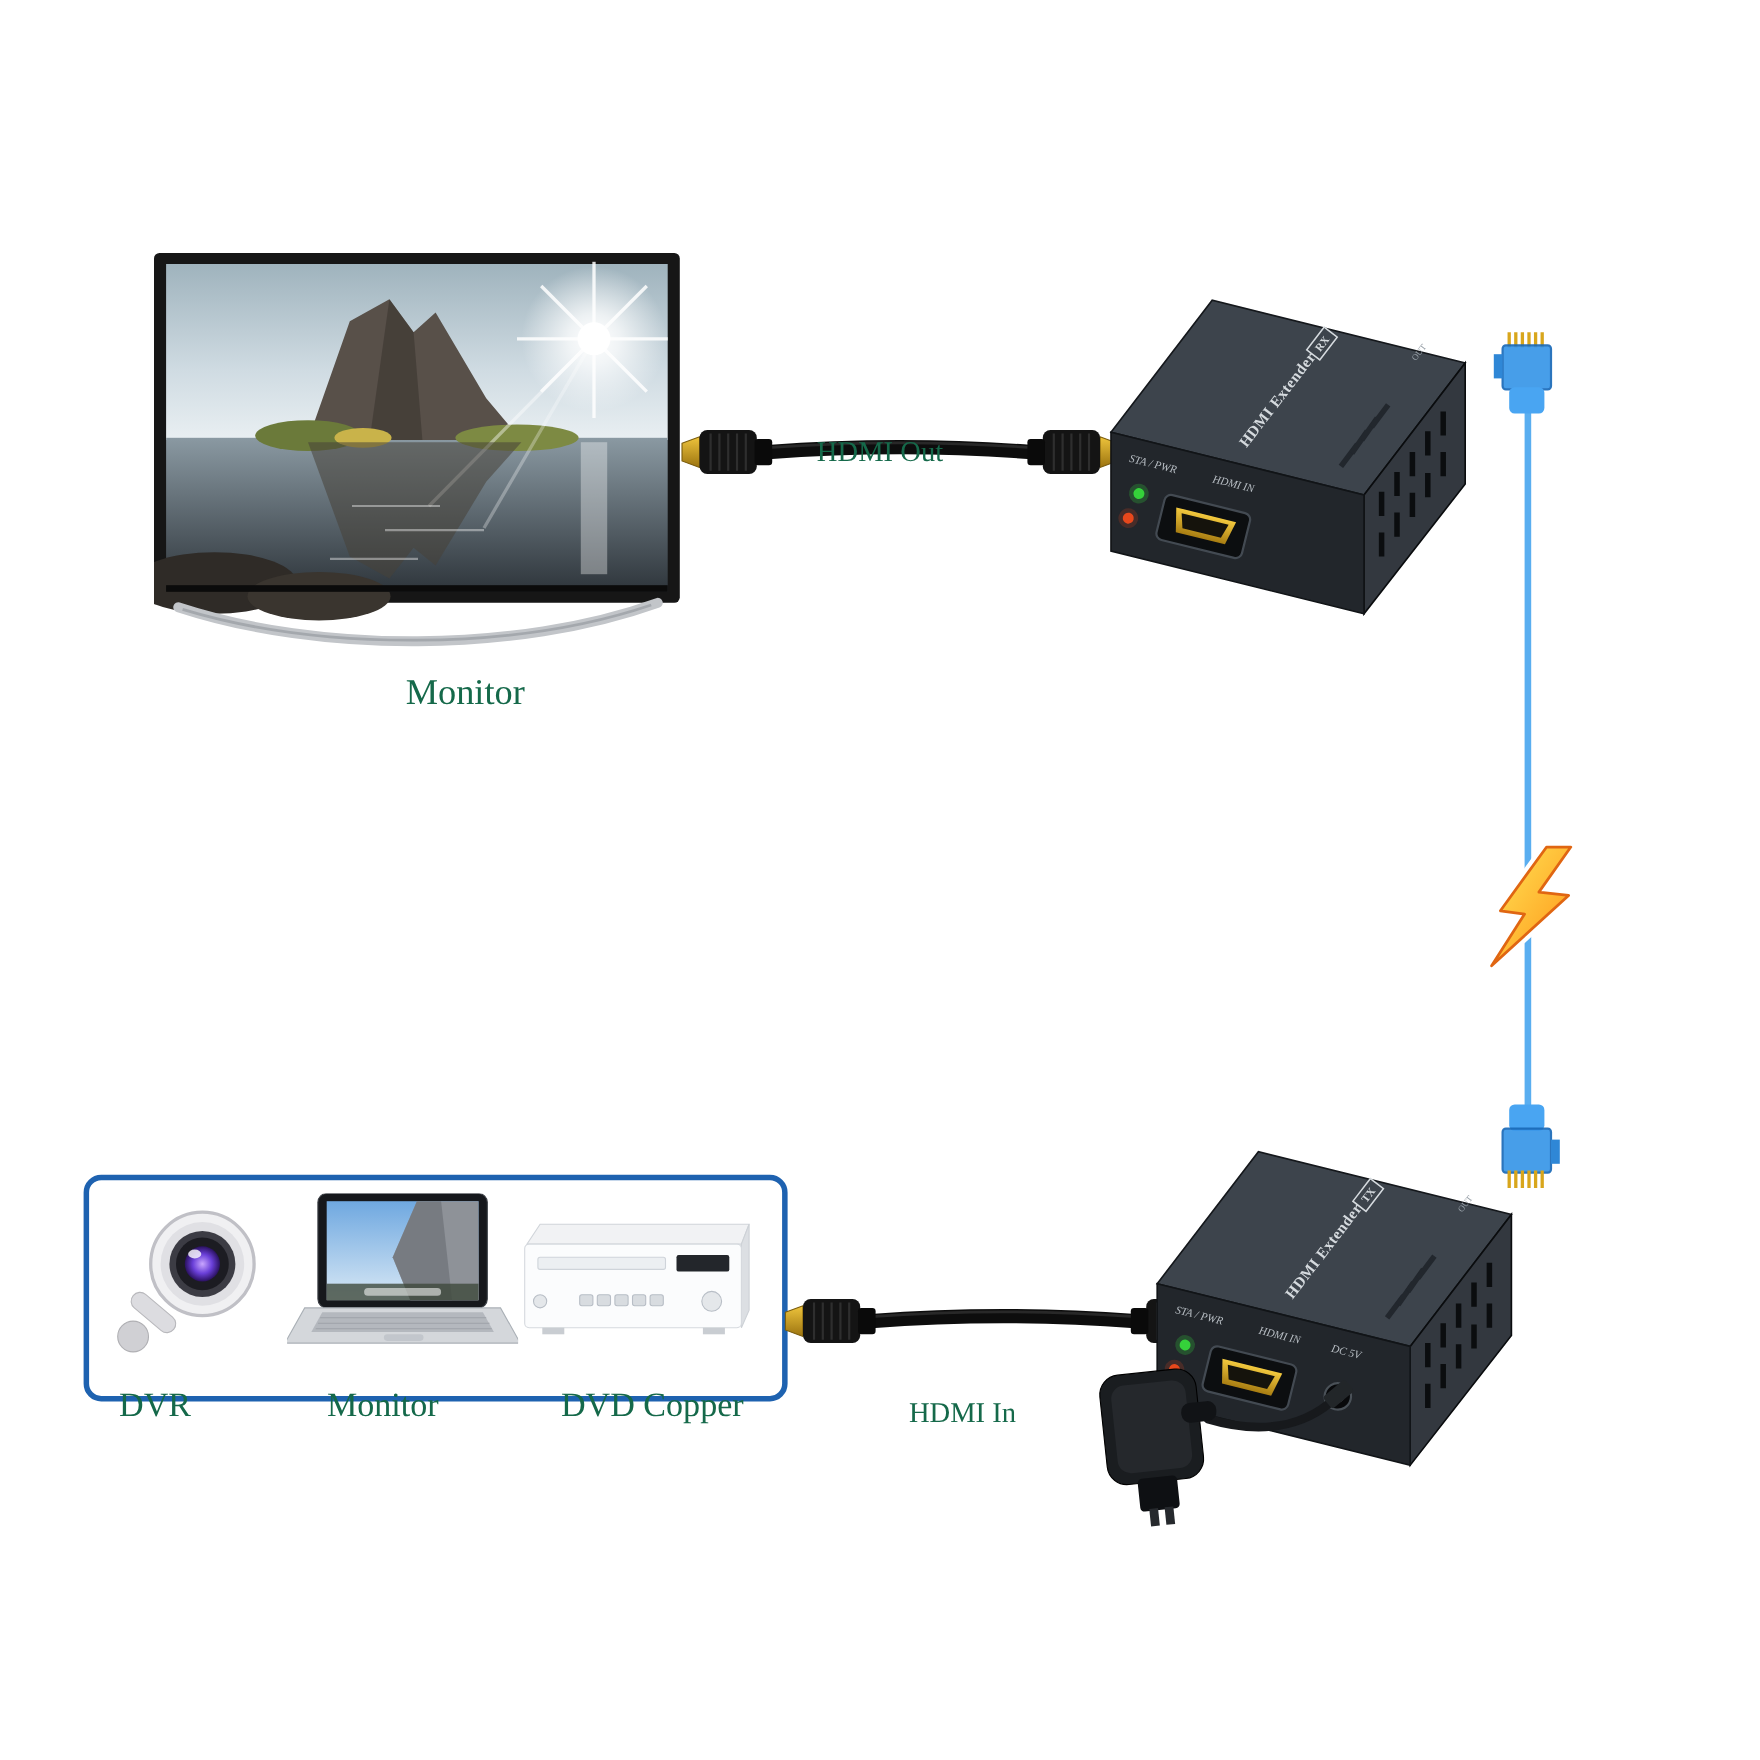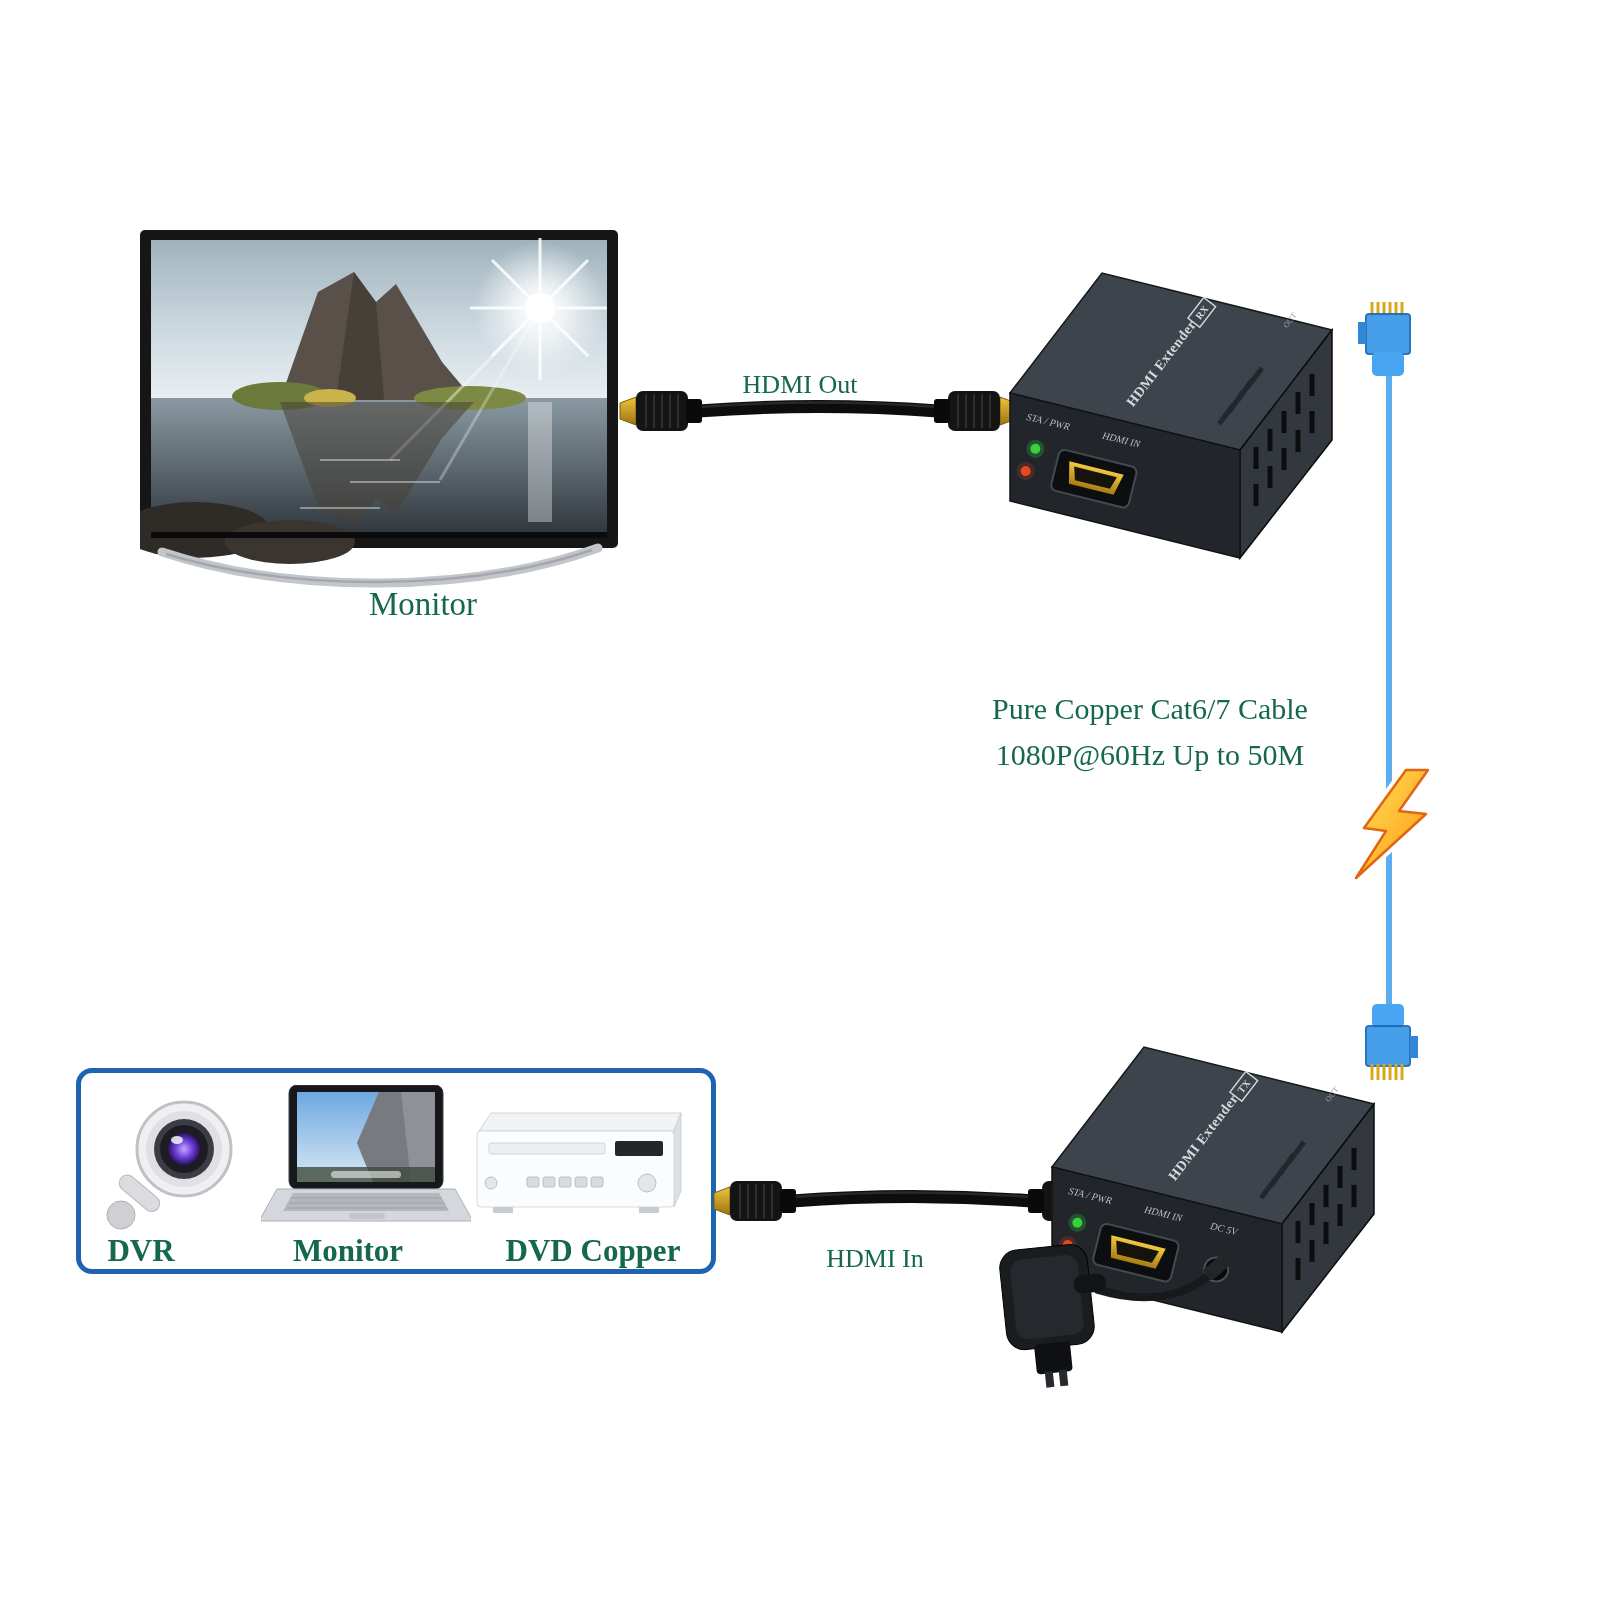--- a/index.html
+++ b/index.html
@@ -1,22 +1,22 @@
 <!DOCTYPE html>
 <html><head>
 <meta charset="utf-8">
 <style>
   html,body{margin:0;padding:0;background:#fff;}
   .canvas{position:relative;width:1600px;height:1600px;background:#ffffff;overflow:hidden;
           font-family:"Liberation Serif", serif;}
   .abs{position:absolute;}
-  .lbl{position:absolute;color:#15694a;text-align:center;line-height:1.15;}
+  .lbl{position:absolute;color:#15694a;text-align:center;line-height:1.15;margin-top:26px;}
   .lbl-md{font-size:33px;font-weight:400;}
   .lbl-sm{font-size:26px;font-weight:400;}
-  .lbl-bold{font-size:31px;font-weight:700;}
+  .lbl-bold{font-size:31px;font-weight:400;}
   .lbl-note{font-size:30px;font-weight:400;line-height:46px;}
   .source-box{position:absolute;left:76px;top:1068px;width:630px;height:196px;
               border:5px solid #1e62b0;border-radius:16px;background:#ffffff;}
   svg{display:block;}
 </style>
 </head>
 <body>
 
 <div class="canvas">
 
@@ -200,24 +200,20 @@
       <g stroke="#d8a61c" stroke-width="3">
         <line x1="36" y1="764" x2="36" y2="780"></line>
           <line x1="42" y1="764" x2="42" y2="780"></line>
         <line x1="48" y1="764" x2="48" y2="780"></line>
           <line x1="54" y1="764" x2="54" y2="780"></line>
         <line x1="60" y1="764" x2="60" y2="780"></line>
           <line x1="66" y1="764" x2="66" y2="780"></line>
       </g>
     </g>
   </svg>
-  <div class="lbl lbl-note" style="left:940px;top:686px;width:420px">
-    <div>Pure Copper Cat6/7 Cable</div>
-    <div>1080P@60Hz Up to 50M</div>
-  </div>
 
   <div class="source-box">
 
     <svg class="abs" style="left:18px;top:14px" width="150" height="150" viewBox="0 0 150 150">
       <defs>
         <radialGradient id="lensG">
           <stop offset="0" stop-color="#c9a6ff"></stop>
             <stop offset="0.55" stop-color="#6a3fd8"></stop>
             <stop offset="1" stop-color="#2a1160"></stop>
         </radialGradient>

